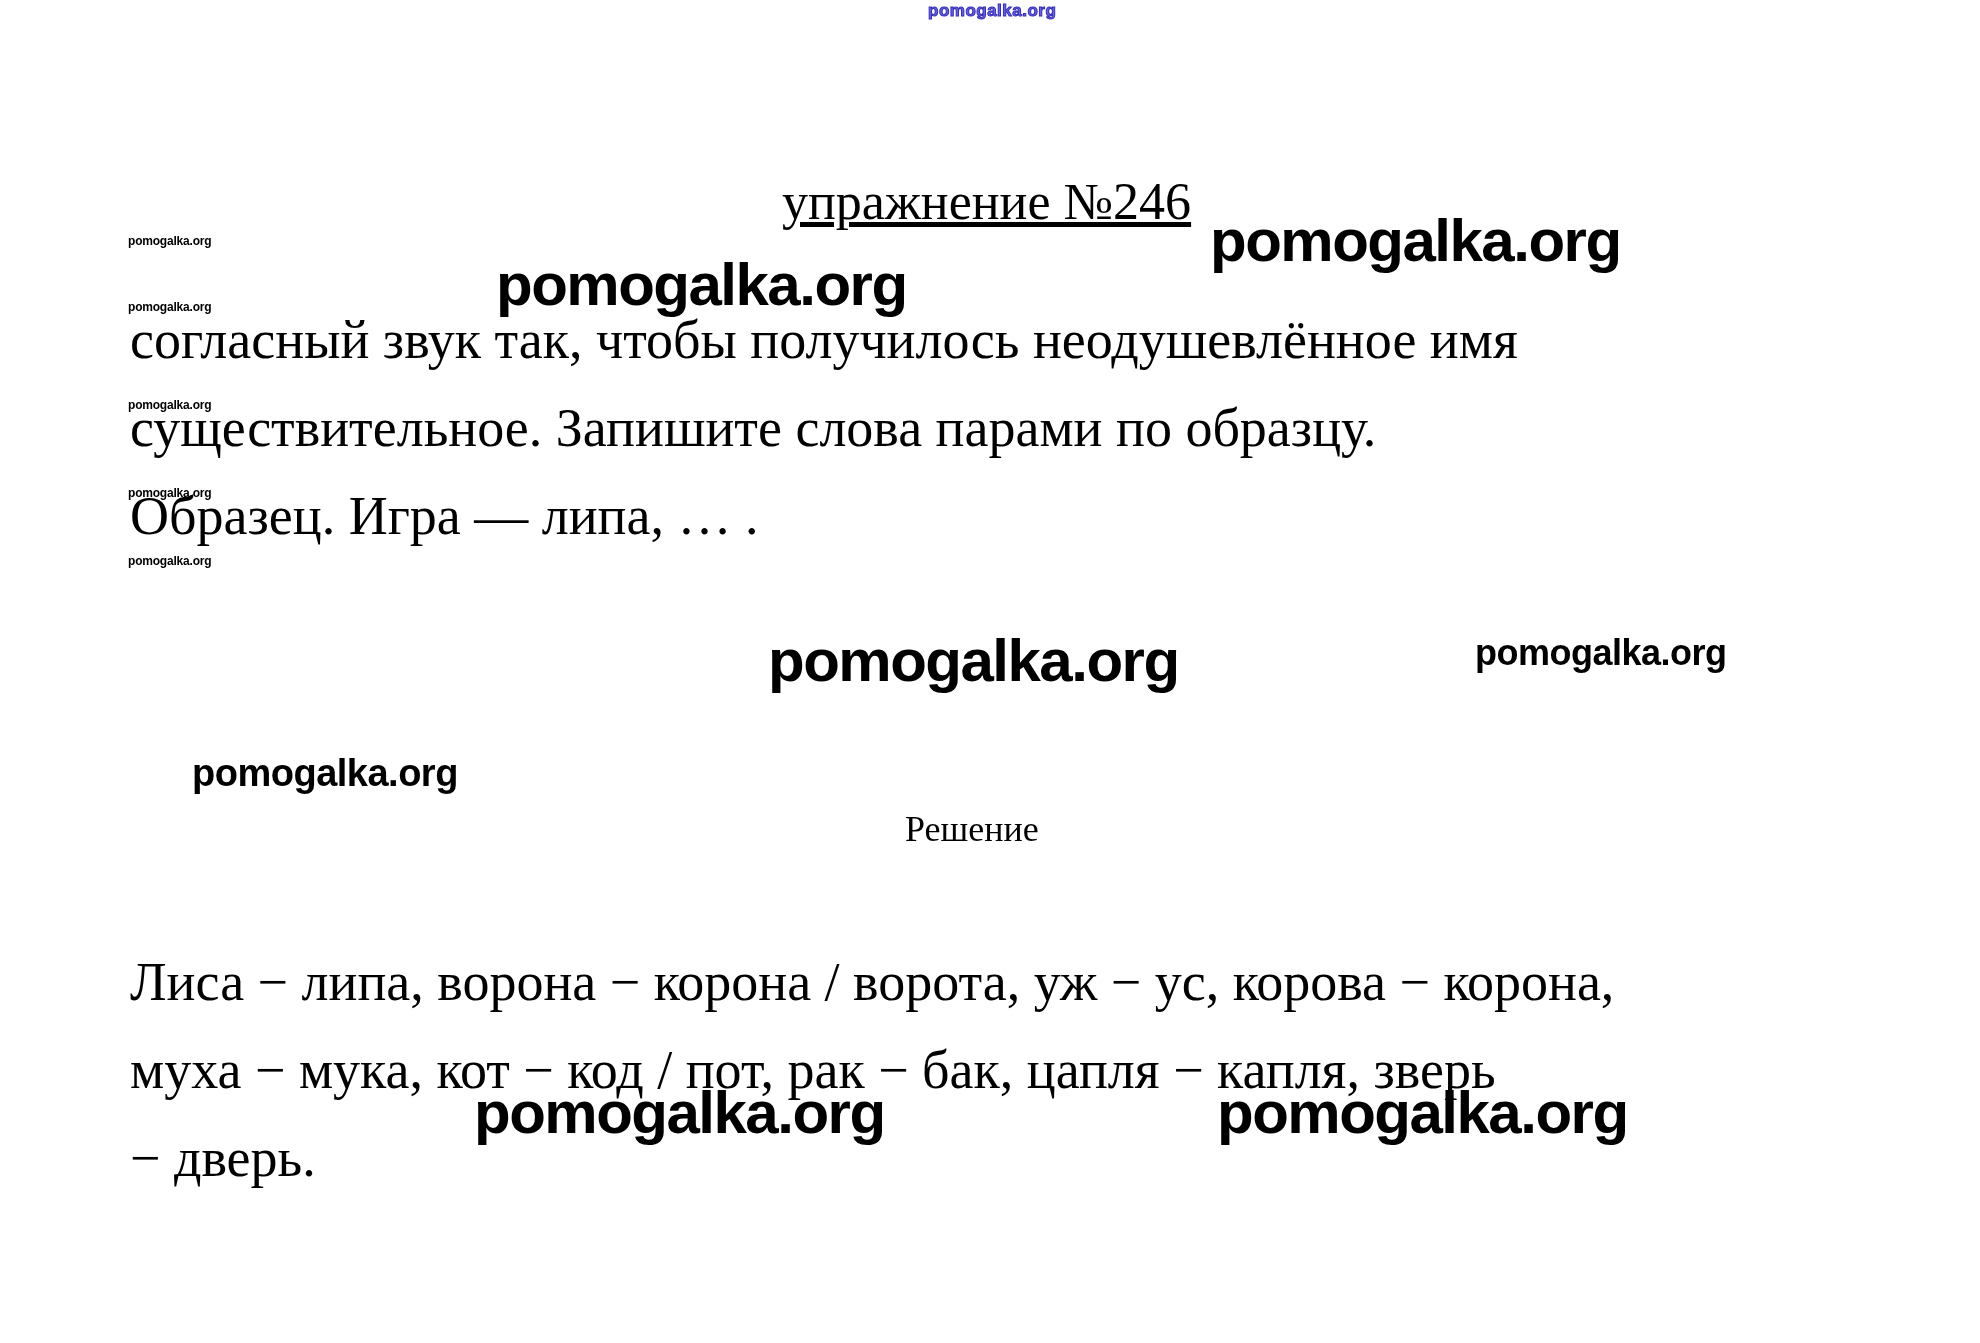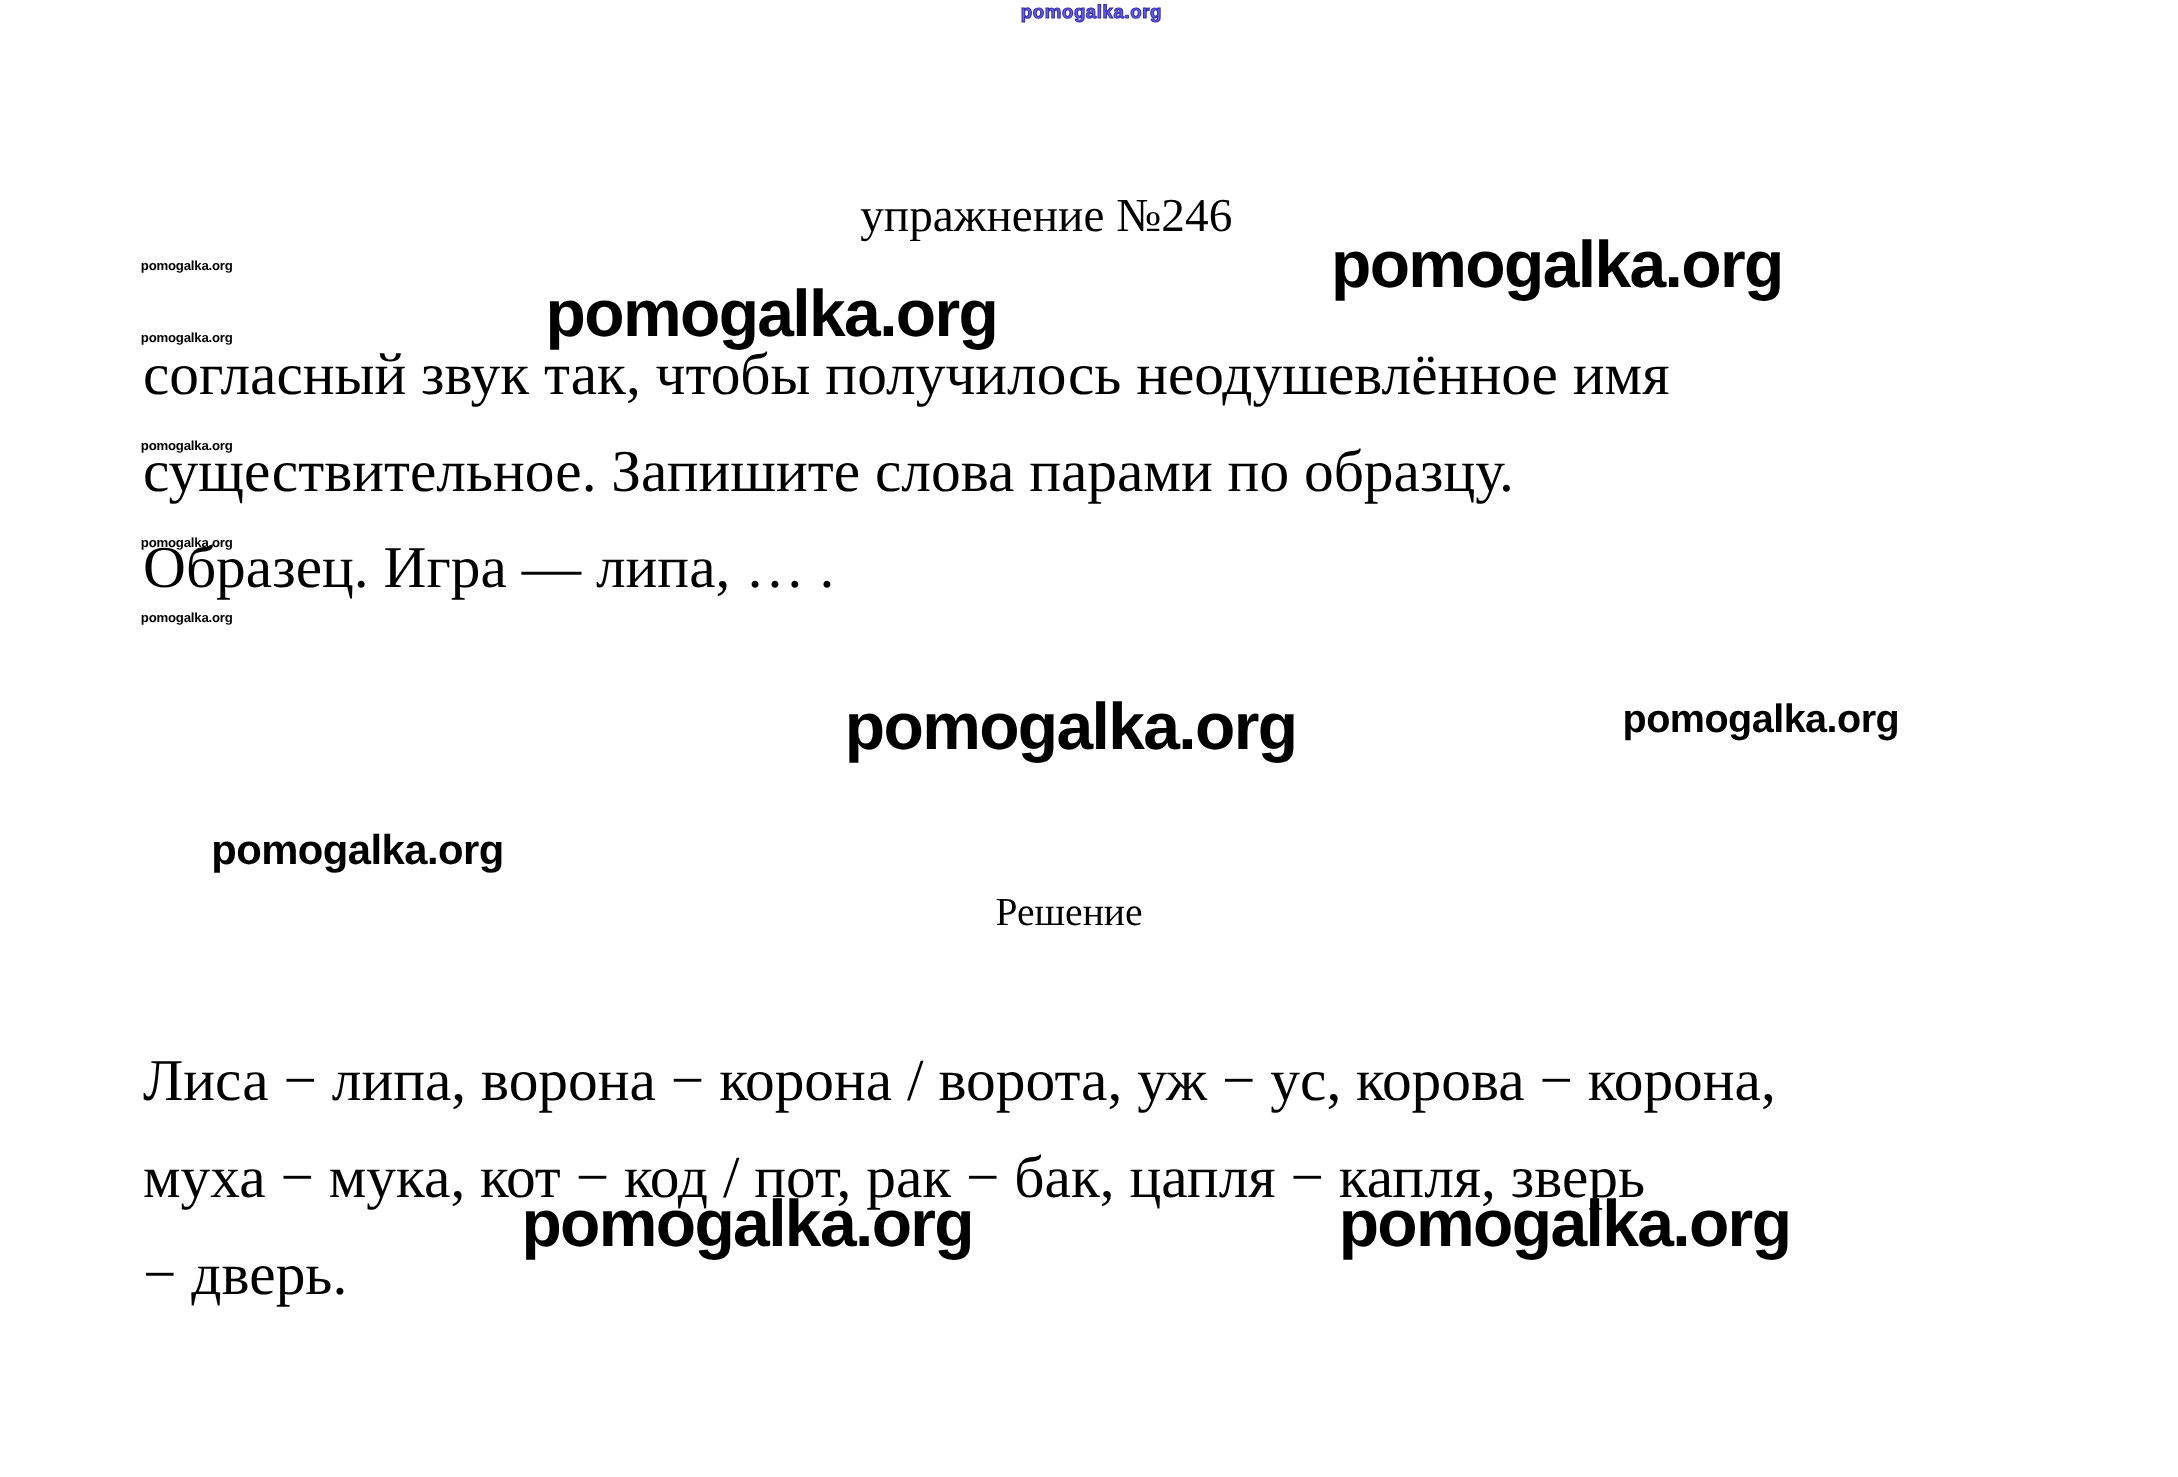--- a/index.html
+++ b/index.html
@@ -57,22 +57,23 @@
   .wm-sm.s1 { top: 234px; }
   .wm-sm.s2 { top: 300px; }
   .wm-sm.s3 { top: 398px; }
   .wm-sm.s4 { top: 486px; }
   .wm-sm.s5 { top: 554px; }
 
   
   .title {
     position: absolute;
     left: 782px; top: 172px;
-    font-size: 43px;
+    font-size: 52px;
     white-space: nowrap;
+    text-decoration: underline;
   }
   .solution-heading {
     position: absolute;
     left: 905px; top: 808px;
     font-size: 36px;
     white-space: nowrap;
   }
 
   
   .textblock {

